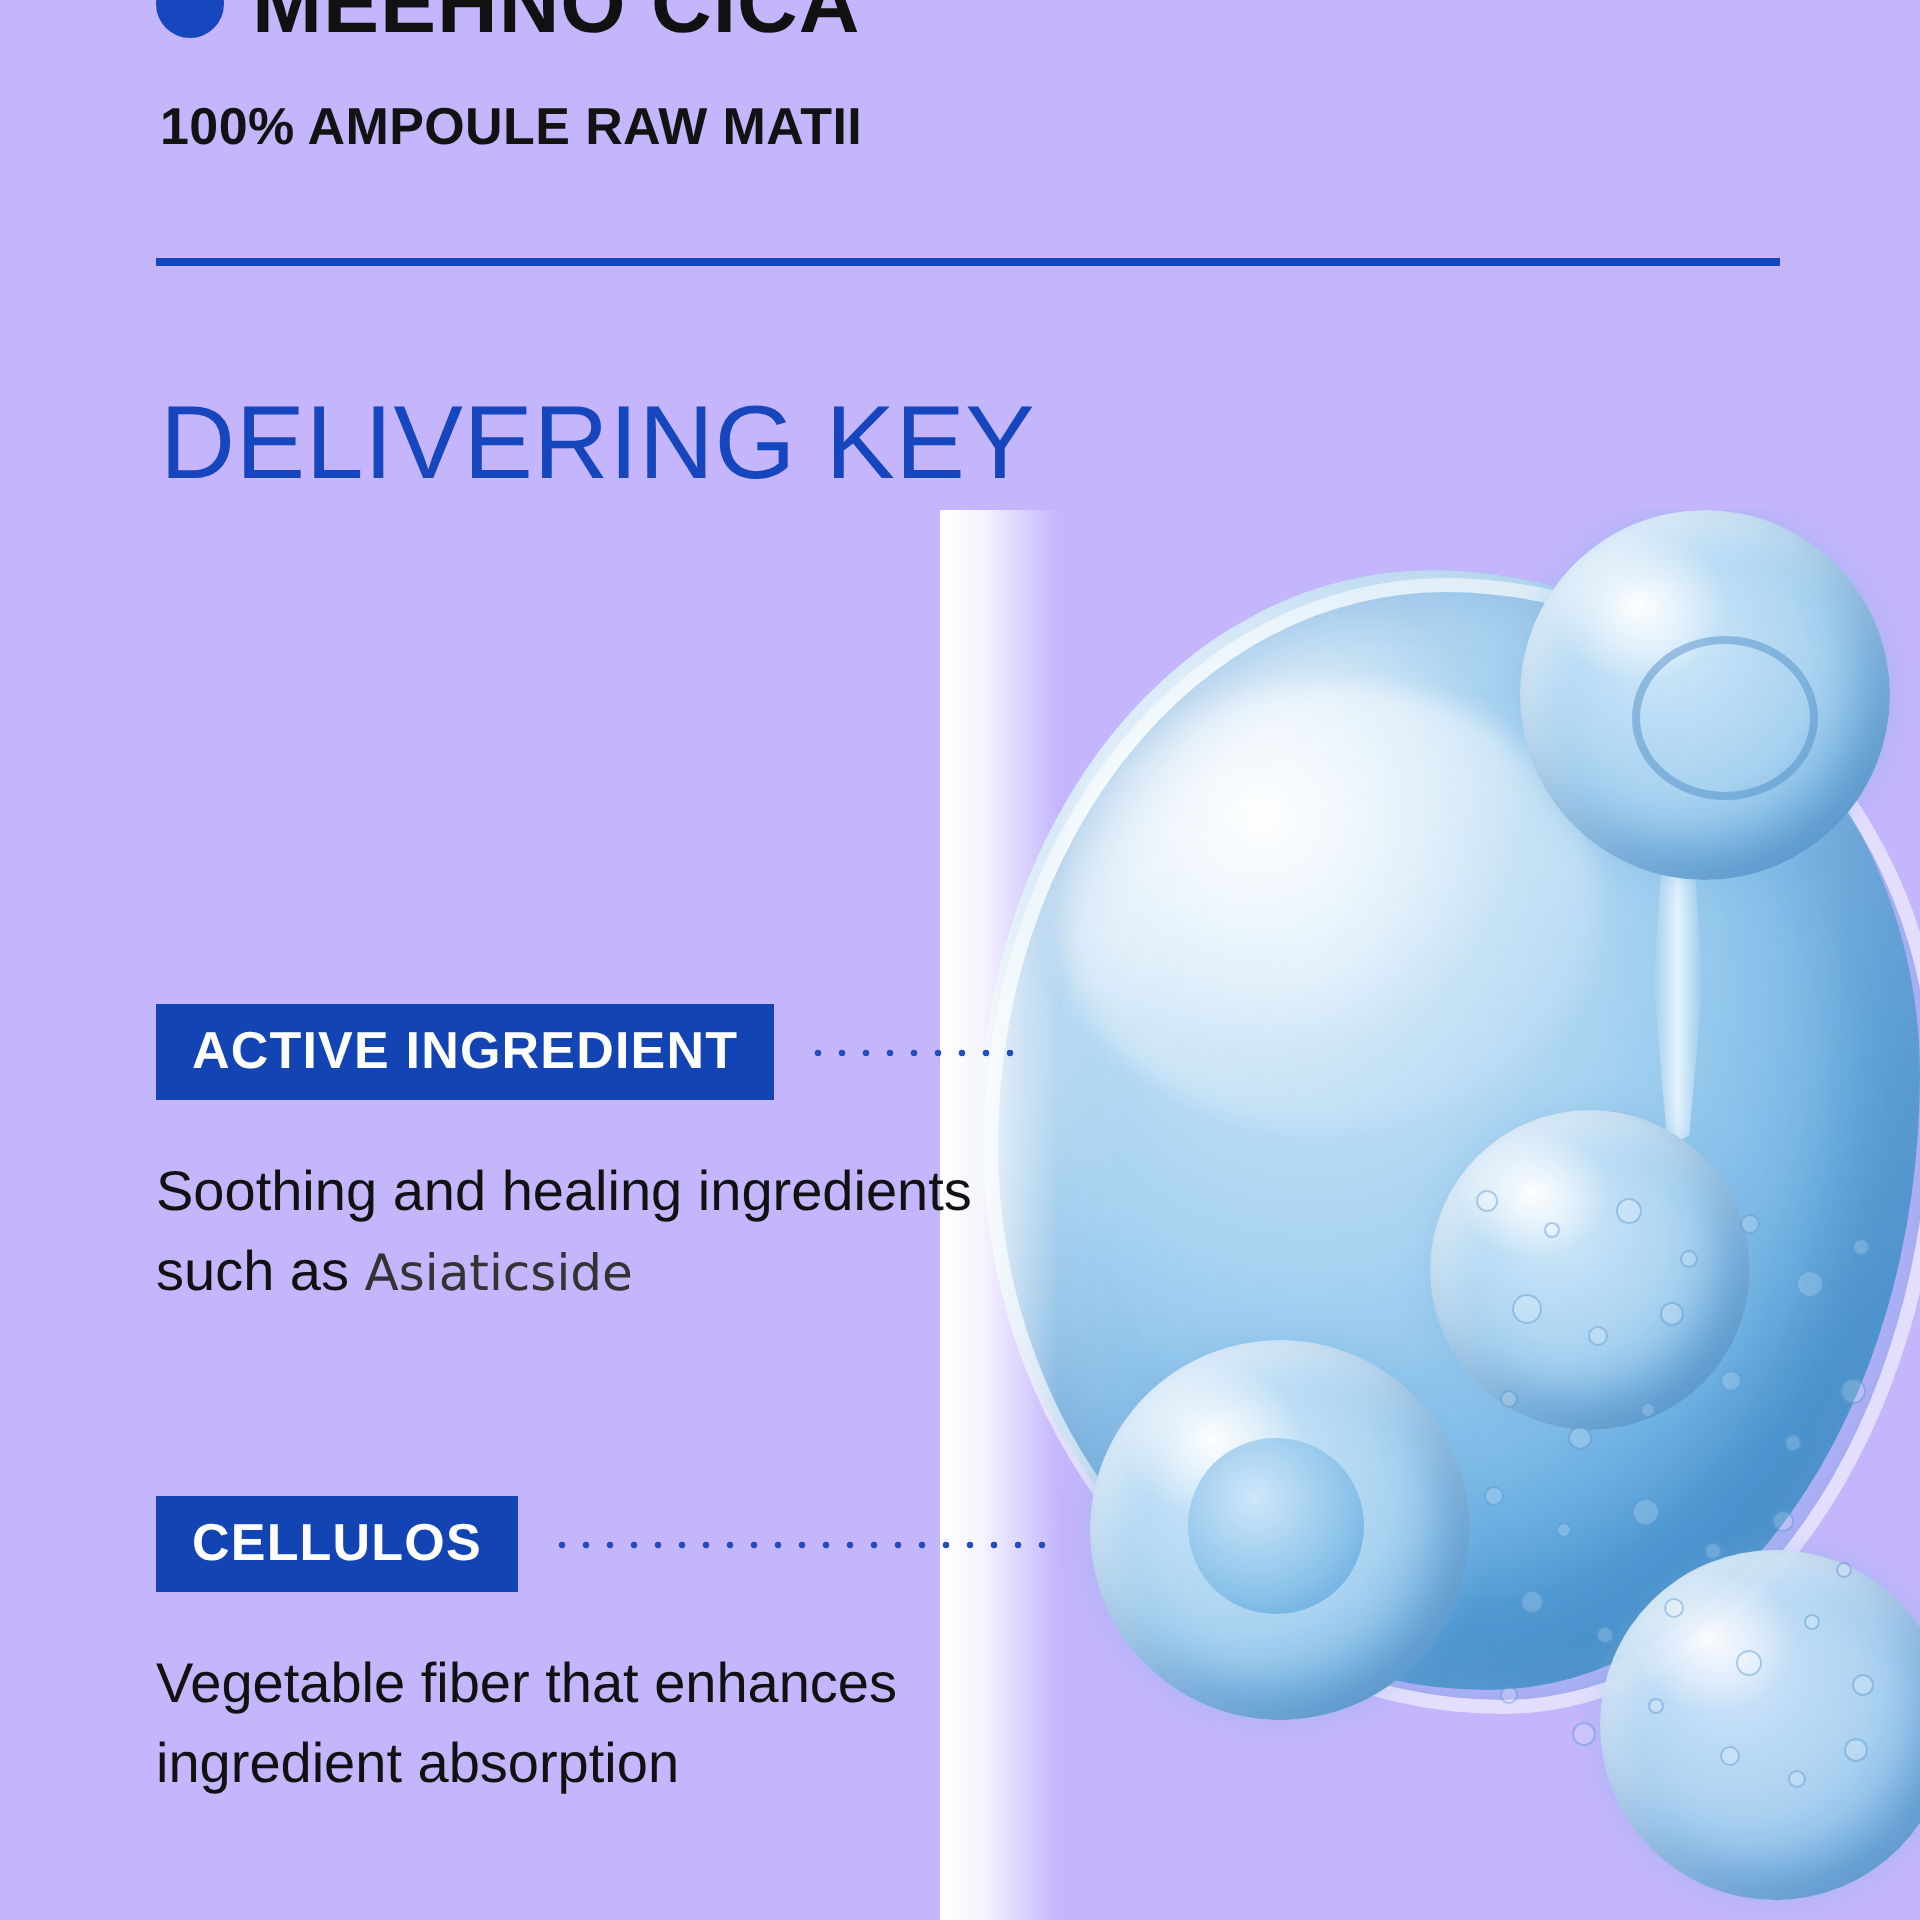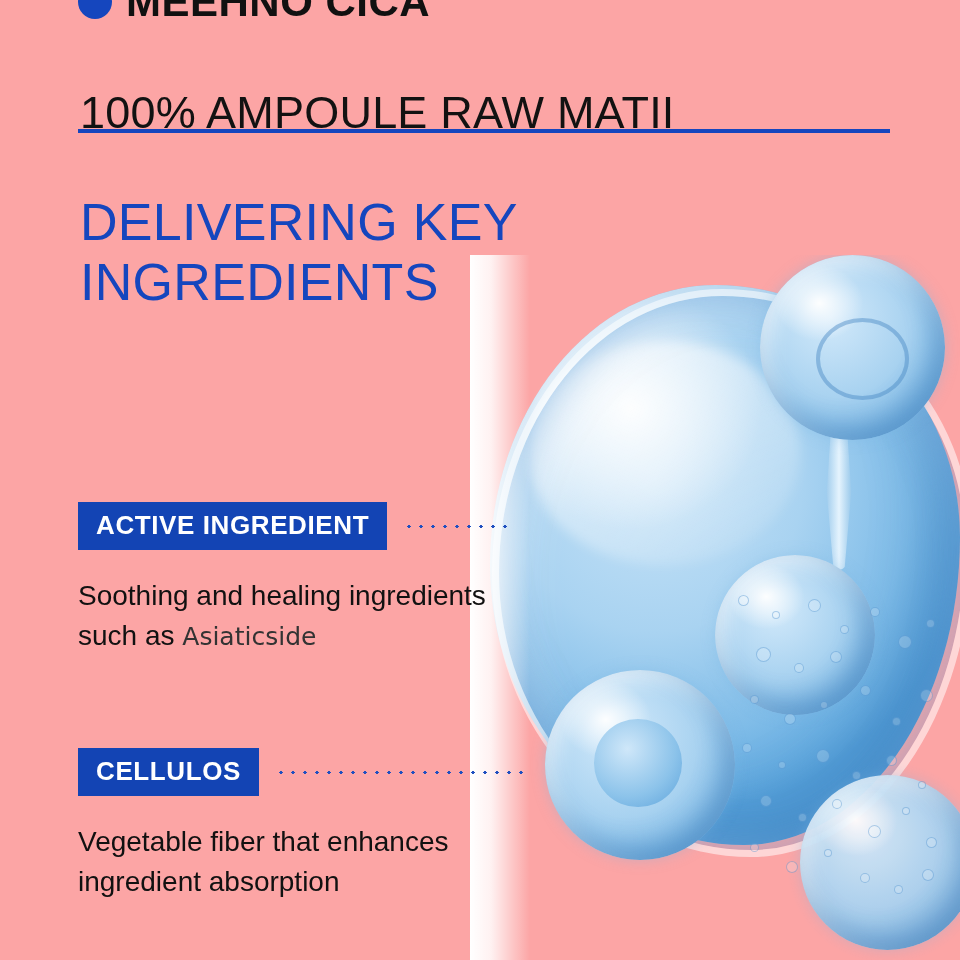--- a/index.html
+++ b/index.html
@@ -11,21 +11,21 @@
     width: 960px;
     height: 960px;
     background: #ffffff;
     font-family: "Liberation Sans", sans-serif;
     overflow: hidden;
   }
   .page {
     position: relative;
     width: 960px;
     height: 960px;
-    background: #fca5a5;
+    background: #c4b5fd;
     overflow: hidden;
   }
 
   
   .artwork {
     position: absolute;
     left: 470px;
     top: 255px;
     width: 510px;
     height: 720px;
@@ -145,26 +145,25 @@
     font-size: 42px;
     font-weight: 700;
     letter-spacing: 0.5px;
     color: #111111;
     white-space: nowrap;
   }
   .subtitle {
     position: absolute;
     left: 80px;
     top: 48px;
-    font-size: 45px;
-    font-weight: 400;
+    font-size: 26px;
+    font-weight: 700;
     letter-spacing: 0.2px;
     color: #121212;
     white-space: nowrap;
-    margin-top: 39px;
   }
   .divider {
     position: absolute;
     left: 78px;
     top: 129px;
     width: 812px;
     height: 4px;
     background: #1546be;
   }
 
@@ -295,21 +294,20 @@
     <span class="brand-dot"></span>
     <span class="brand-name">MEEHNO CICA</span>
   </div>
 
   <div class="subtitle">100% AMPOULE RAW MATII</div>
 
   <div class="divider"></div>
 
   <div class="headline">
     <div>DELIVERING KEY</div>
-    <div>INGREDIENTS</div>
   </div>
 
 
   <div class="block block-2">
     <div class="badge-row">
       <div class="badge">CELLULOS</div>
       <div class="dots dots-2"></div>
     </div>
     <div class="desc">
       <span>Vegetable fiber that enhances ingredient absorption</span><span class="light"></span>

